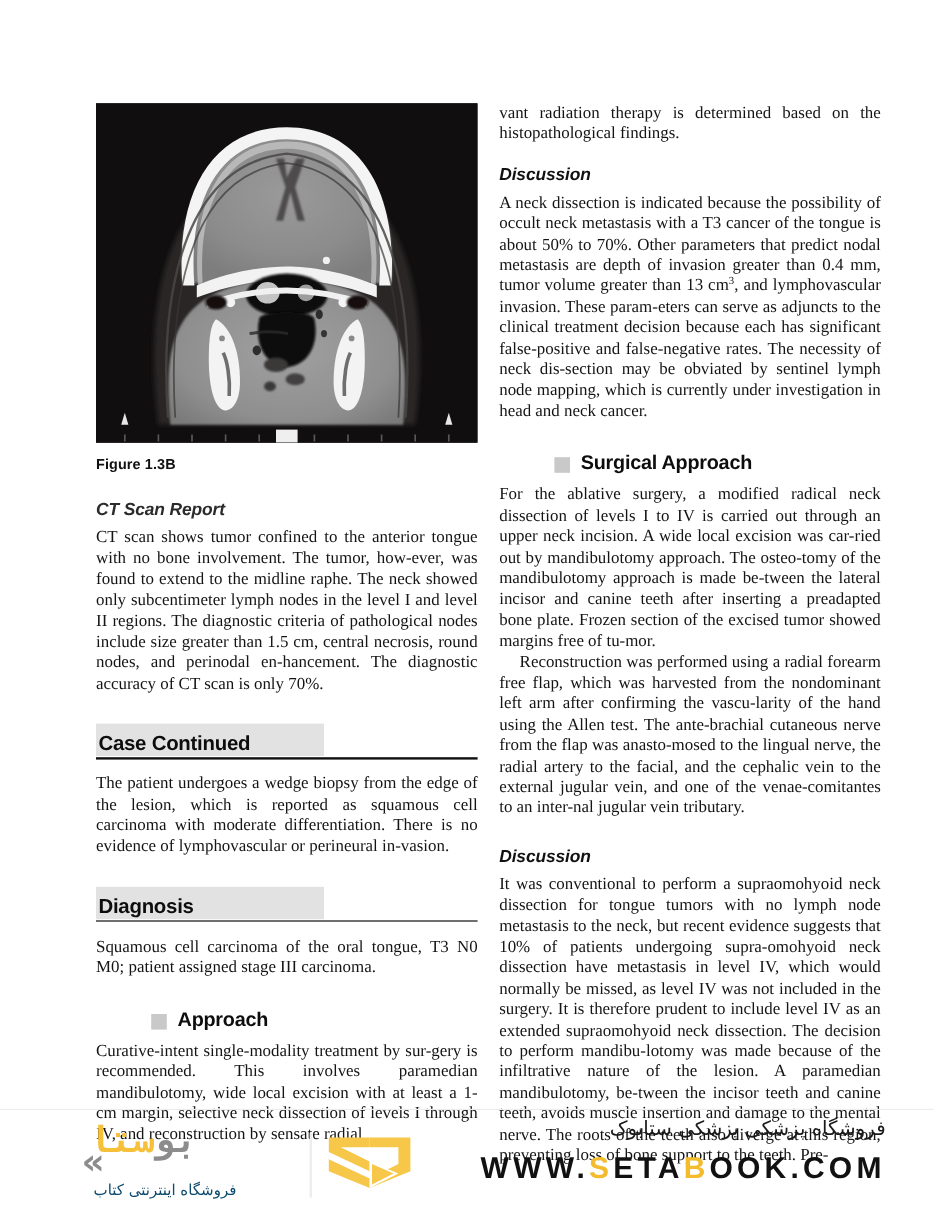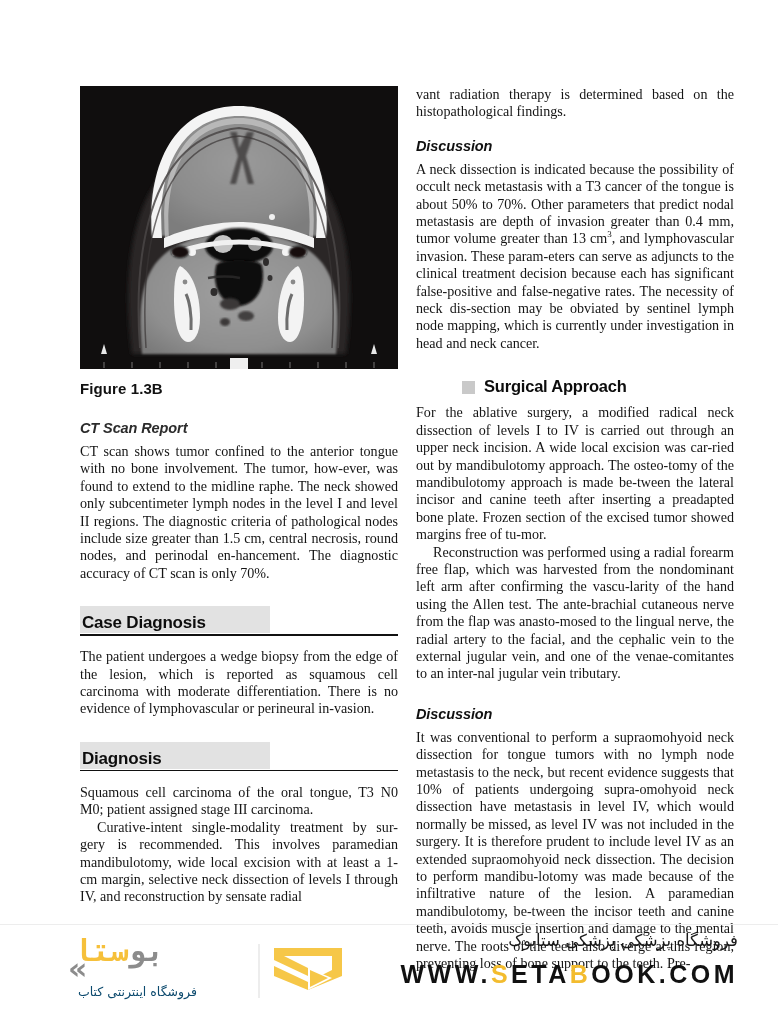--- a/index.html
+++ b/index.html
@@ -64,21 +64,21 @@
     height: 283px;
     background: #0d0b0b;
     position: relative;
     overflow: hidden;
     display: block;
   }
   .ct-inner { position: absolute; inset: 0; }
 
   .fig-caption {
     font-family: "Liberation Sans", sans-serif;
-    font-size: 15px;
+    font-size: 12px;
     font-weight: bold;
     color: #111;
     margin-top: 11px;
     letter-spacing: .1px;
   }
 
   
   
   .head-italic {
     font-family: "Liberation Sans", sans-serif;
@@ -368,32 +368,36 @@
         </svg>
       </div>
       <div class="fig-caption">Figure 1.3B</div>
     </div>
 
     <div class="head-italic">CT Scan Report</div>
     <p class="body">CT scan shows tumor confined to the anterior tongue with no bone involvement. The tumor, how-ever, was found to extend to the midline raphe. The neck showed only subcentimeter lymph nodes in the level I and level II regions. The diagnostic criteria of pathological nodes include size greater than 1.5 cm, central necrosis, round nodes, and perinodal en-hancement. The diagnostic accuracy of CT scan is only 70%.</p>
 
     <div class="head-ruled">
       <div class="hl-box"></div>
-      <div class="hl-text">Case Diagnosis</div>
+      <div class="hl-text">Case Continued</div>
       <div class="hl-rule"></div>
     </div>
     <p class="body">The patient undergoes a wedge biopsy from the edge of the lesion, which is reported as squamous cell carcinoma with moderate differentiation. There is no evidence of lymphovascular or perineural in-vasion.</p>
 
     <div class="head-ruled">
       <div class="hl-box"></div>
       <div class="hl-text">Diagnosis</div>
       <div class="hl-rule"></div>
     </div>
     <p class="body">Squamous cell carcinoma of the oral tongue, T3 N0 M0; patient assigned stage III carcinoma.</p>
 
+    <div class="head-square">
+      <span class="sq"></span>
+      <span class="sq-text">Approach</span>
+    </div>
     <p class="body">Curative-intent single-modality treatment by sur-gery is recommended. This involves paramedian mandibulotomy, wide local excision with at least a 1-cm margin, selective neck dissection of levels I through IV, and reconstruction by sensate radial</p>
   </div>
 
   <div class="col col-right">
 
     <p class="body">vant radiation therapy is determined based on the histopathological findings.</p>
 
     <div class="head-italic dark tight">Discussion</div>
     <p class="body"><span>A neck dissection is indicated because the possibility of occult neck metastasis with a T3 cancer of the tongue is about 50% to 70%. Other parameters that predict nodal metastasis are depth of invasion greater than 0.4 mm, tumor volume greater than 13 cm</span><sup>3</sup><span>, and lymphovascular invasion. These param-eters can serve as adjuncts to the clinical treatment decision because each has significant false-positive and false-negative rates. The necessity of neck dis-section may be obviated by sentinel lymph node mapping, which is currently under investigation in head and neck cancer.</span></p>
 

